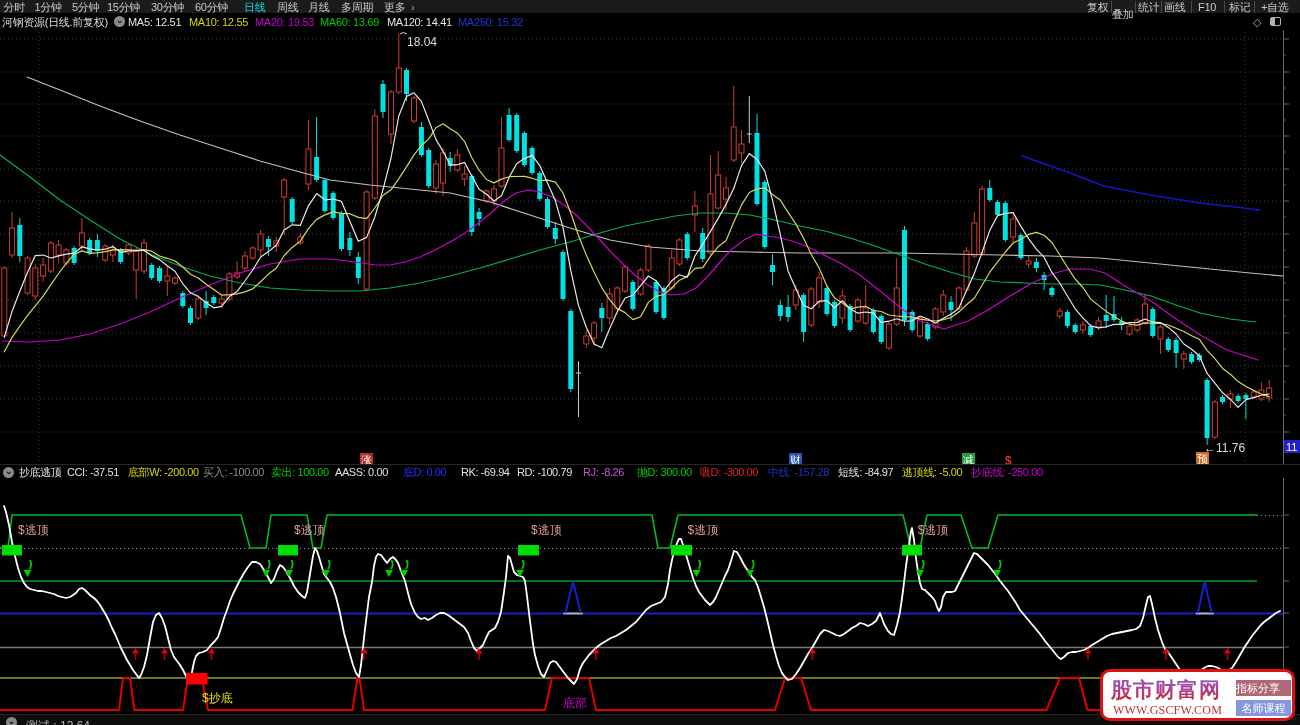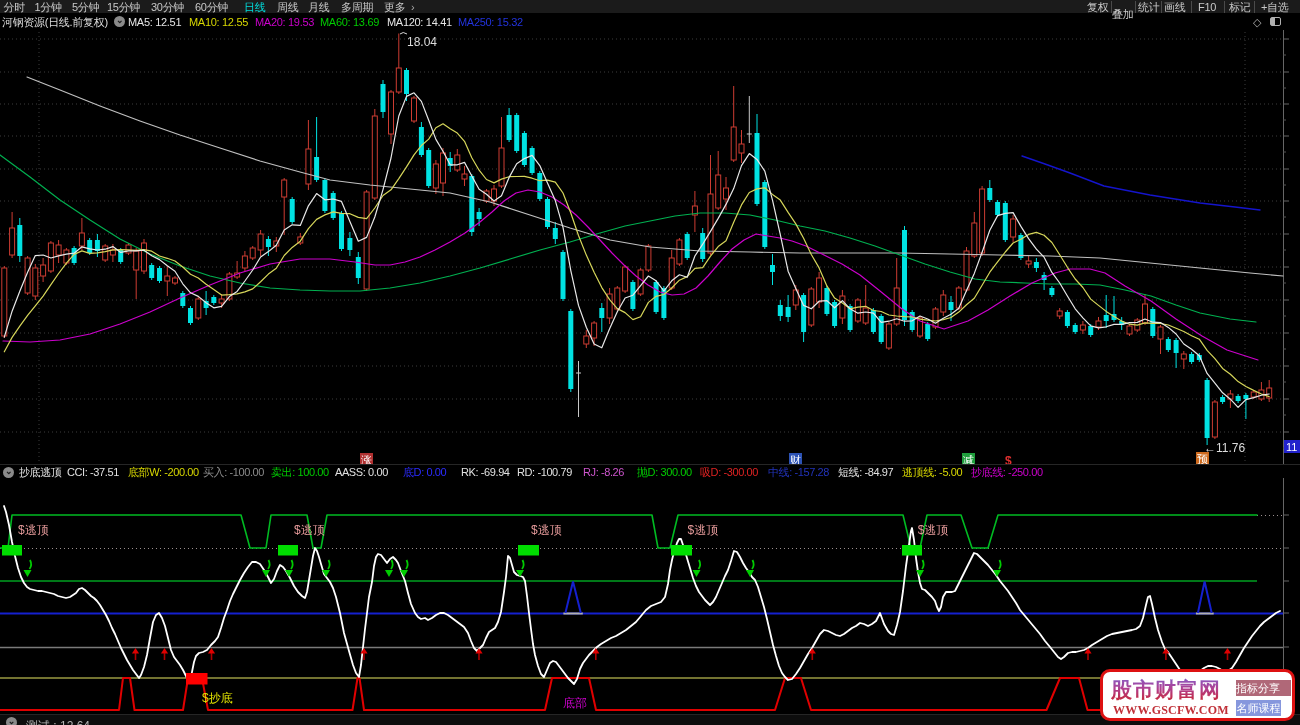--- a/index.html
+++ b/index.html
@@ -536,15 +536,15 @@
     <line x1="1283" y1="647" x2="1289" y2="647" stroke="#666" stroke-width="1"></line>
     <line x1="1283" y1="678" x2="1289" y2="678" stroke="#666" stroke-width="1"></line>
     <line x1="1283" y1="710" x2="1289" y2="710" stroke="#666" stroke-width="1"></line>
   </svg>
 <div class="botrow">
     <span style="position:absolute;left:6px;top:2px;width:11px;height:11px;border-radius:50%;background:#8a8a8a;color:#1a1a1a;font-size:9px;line-height:9px;text-align:center;font-weight:bold">⌄</span>
     <span style="position:absolute;left:26px;top:3px">测试 : 12.64</span>
   </div>
 <div class="wm">
 <div style="position:absolute;left:8px;top:4px;font-size:21px;font-weight:bold;letter-spacing:1px;background:linear-gradient(180deg,#8060d0 0%,#b04090 45%,#cc2222 100%);-webkit-background-clip:text;background-clip:text;color:transparent">股市财富网</div>
-<div style="position:absolute;left:10px;top:31px;font-size:12px;font-weight:bold;color:#c03038;font-family:'Liberation Serif',serif;letter-spacing:0.2px">WWW.GSCFW.COM</div>
+<div style="position:absolute;left:10px;top:31px;font-size:12px;font-weight:normal;color:#c03038;font-family:'Liberation Serif',serif;letter-spacing:0.2px">WWW.GSCFW.COM</div>
 <div style="position:absolute;left:133px;top:8px;width:55px;height:16px;background:#b06878;color:#fff;font-size:11px;text-align:left;line-height:16px">指标分享</div>
-<div style="position:absolute;left:133px;top:28px;width:45px;height:16px;background:#8697dd;color:#fff;font-size:11px;text-align:center;line-height:16px">名师课程</div>
+<div style="position:absolute;left:133px;top:28px;width:55px;height:16px;background:#8697dd;color:#fff;font-size:11px;text-align:center;line-height:16px">名师课程</div>
 </div>
 </body></html>

